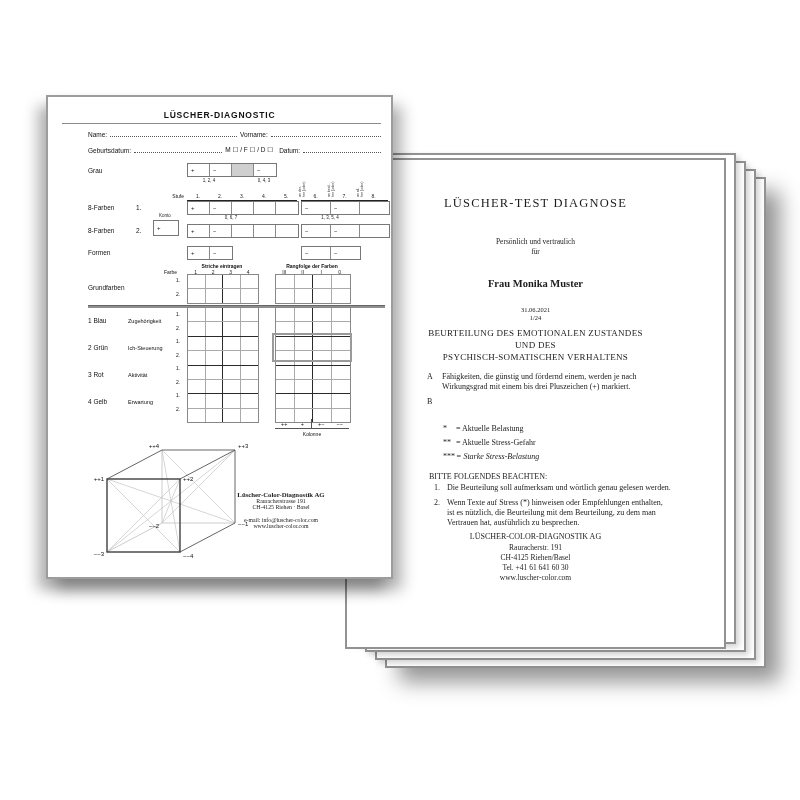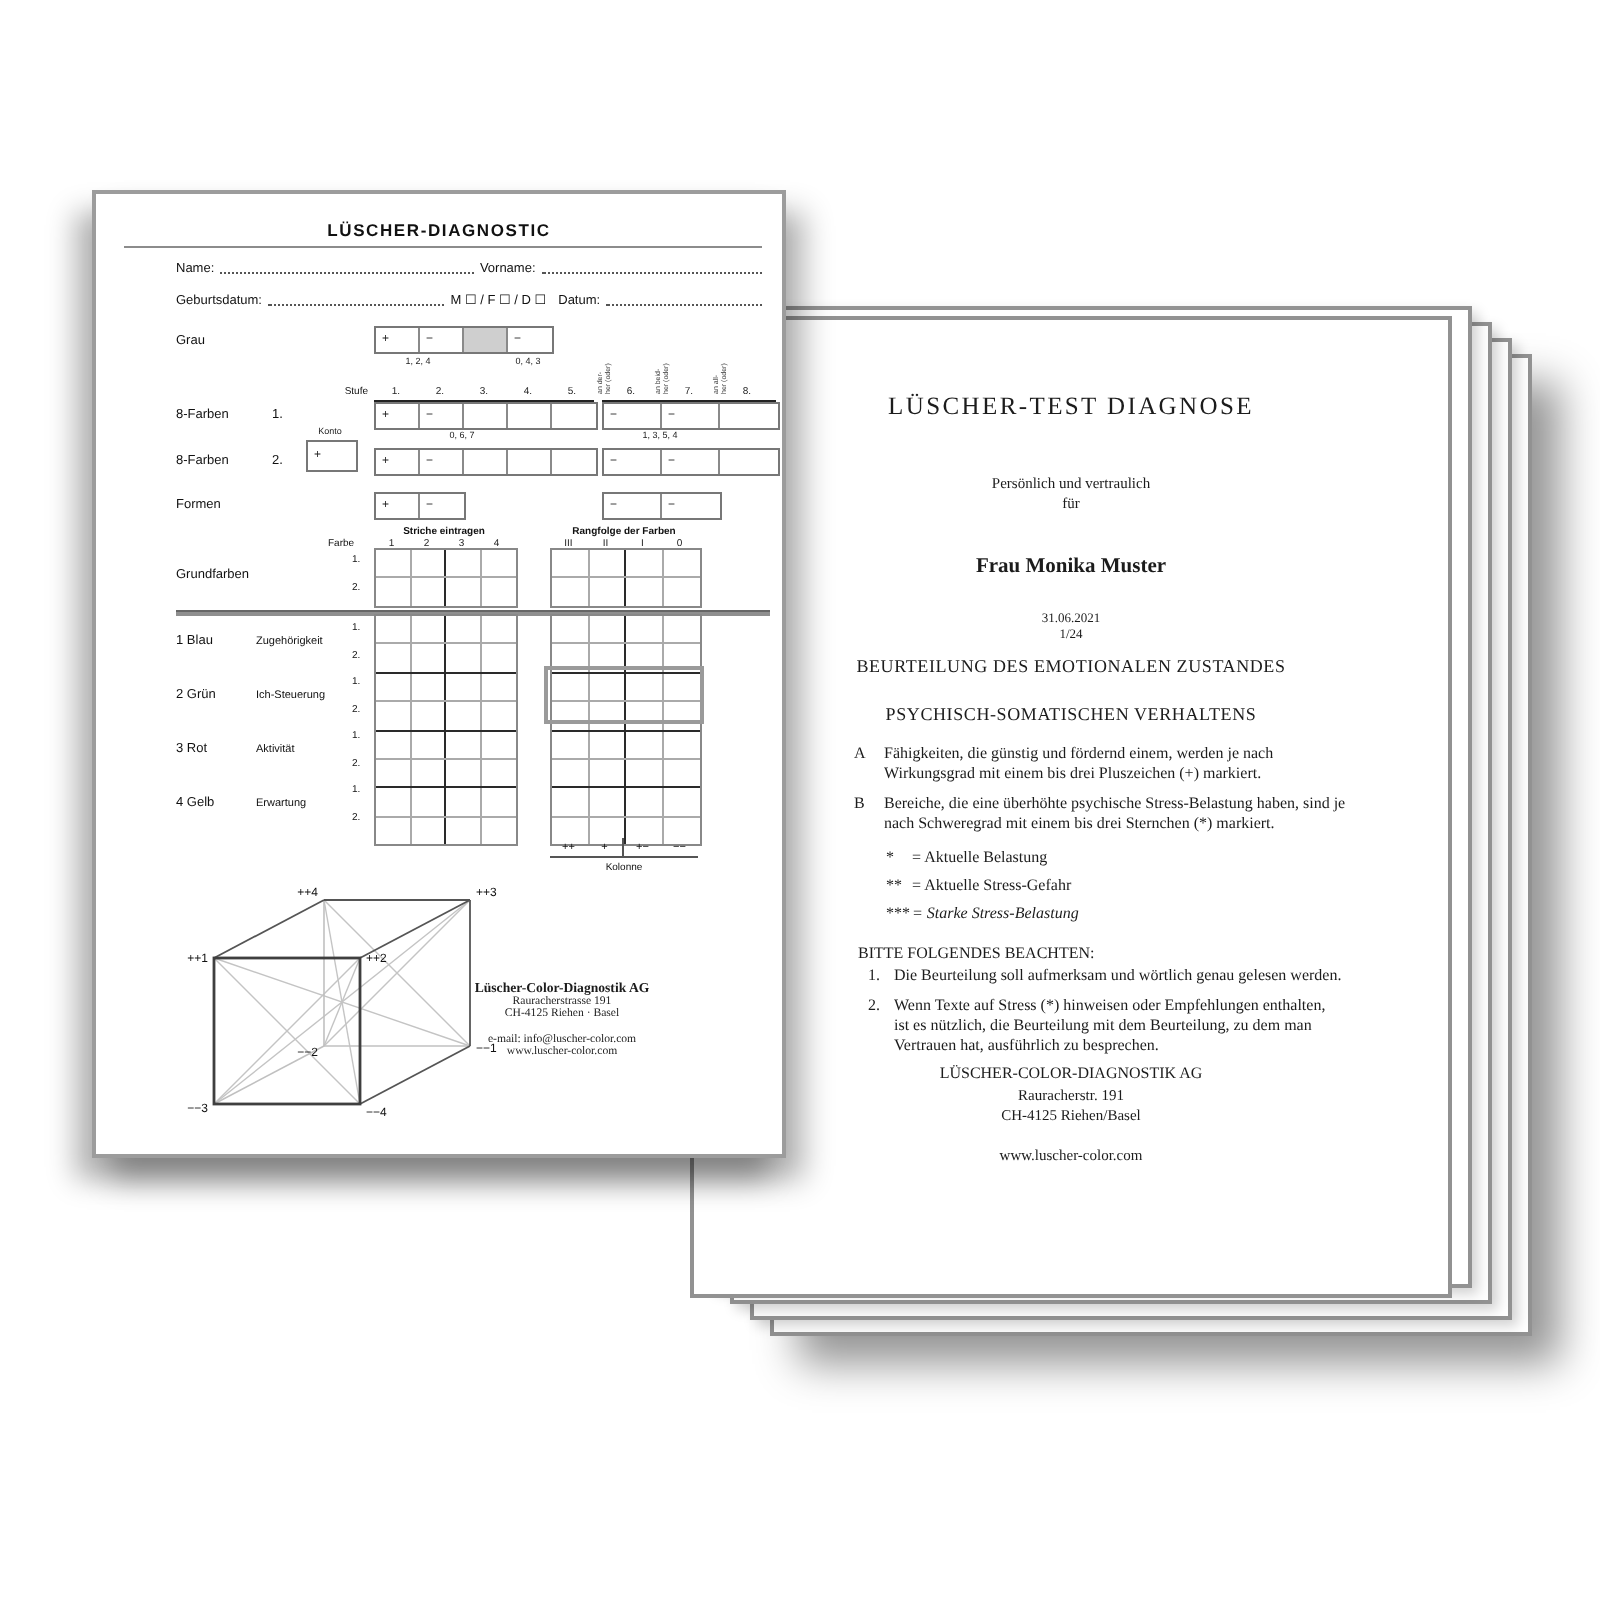--- a/index.html
+++ b/index.html
@@ -57,46 +57,47 @@
 <div class="sheet" id="sheet1">
   <div id="rp">
     <div class="rc" style="top:36px;font-size:12.5px;letter-spacing:1.2px">LÜSCHER-TEST DIAGNOSE</div>
     <div class="rc" style="top:77px;font-size:7.5px">Persönlich und vertraulich</div>
     <div class="rc" style="top:87px;font-size:7.5px">für</div>
     <div class="rc" style="top:118px;font-size:10.5px;font-weight:bold">Frau Monika Muster</div>
     <div class="rc" style="top:146px;font-size:6.5px">31.06.2021</div>
     <div class="rc" style="top:154px;font-size:6.5px">1/24</div>
 
     <div class="rc" style="top:168px;font-size:9px;letter-spacing:.3px">BEURTEILUNG DES EMOTIONALEN ZUSTANDES</div>
+    <div class="rc" style="top:180px;font-size:9px;letter-spacing:.3px">UND DES</div>
     <div class="rc" style="top:192px;font-size:9px;letter-spacing:.3px">PSYCHISCH-SOMATISCHEN VERHALTENS</div>
 
     <div class="rt rp-body" style="left:80px;top:212px">A</div>
     <div class="rt rp-body" style="left:95px;top:212px;width:236px;white-space:normal">Fähigkeiten, die günstig und fördernd einem, werden je nach Wirkungsgrad mit einem bis drei Pluszeichen (+) markiert.</div>
     <div class="rt rp-body" style="left:80px;top:237px">B</div>
-    <div class="rt rp-body" style="left:95px;top:237px;width:240px;white-space:normal">Bereiche, die eine überhöhte psychische Stress-Belastung haben, sind je nach Schweregrad mit einem bis drei Sternchen (*) markiert.</div>
 
     <div class="rt rp-body" style="left:96px;top:264px">
       <span style="display:inline-block;width:13px">*</span><span>= Aktuelle Belastung</span>
     </div>
     <div class="rt rp-body" style="left:96px;top:278px">
       <span style="display:inline-block;width:13px">**</span><span>= Aktuelle Stress-Gefahr</span>
     </div>
     <div class="rt rp-body" style="left:96px;top:292px">
       <span style="display:inline-block;width:13px">***</span><span style="font-style:italic">= Starke Stress-Belastung</span>
     </div>
 
     <div class="rt rp-body" style="left:82px;top:312px">BITTE FOLGENDES BEACHTEN:</div>
     <div class="rt rp-body" style="left:87px;top:323px">1.</div>
     <div class="rt rp-body" style="left:100px;top:323px;width:250px;white-space:normal">Die Beurteilung soll aufmerksam und wörtlich genau gelesen werden.</div>
     <div class="rt rp-body" style="left:87px;top:338px">2.</div>
     <div class="rt rp-body" style="left:100px;top:338px;width:222px;white-space:normal">Wenn Texte auf Stress (*) hinweisen oder Empfehlungen enthalten, ist es nützlich, die Beurteilung mit dem Beurteilung, zu dem man Vertrauen hat, ausführlich zu besprechen.</div>
 
     <div class="rc" style="top:372px;font-size:8px">LÜSCHER-COLOR-DIAGNOSTIK AG</div>
     <div class="rc" style="top:383px;font-size:7.5px">Rauracherstr. 191</div>
     <div class="rc" style="top:393px;font-size:7.5px">CH-4125 Riehen/Basel</div>
+    <div class="rc" style="top:403px;font-size:7.5px">Tel. +41 61 641 60 30</div>
     <div class="rc" style="top:413px;font-size:7.5px">www.luscher-color.com</div>
   </div>
 </div>
 
 <div id="lp">
   <div class="t ctr" style="left:0;right:0;top:13px;font-size:8.5px;font-weight:600;letter-spacing:.8px">LÜSCHER-DIAGNOSTIC</div>
   <div class="t" style="left:14px;top:26px;width:319px;border-bottom:1px solid #8c8c8c;height:1px"></div>
 
   <div class="fieldrow" style="top:34px">
     <span>Name:</span>

